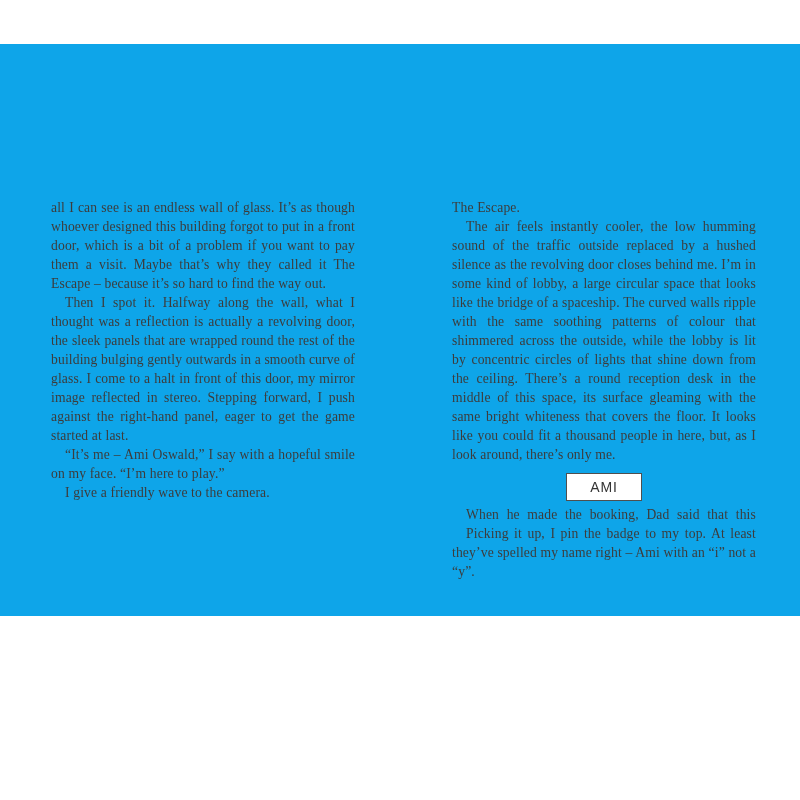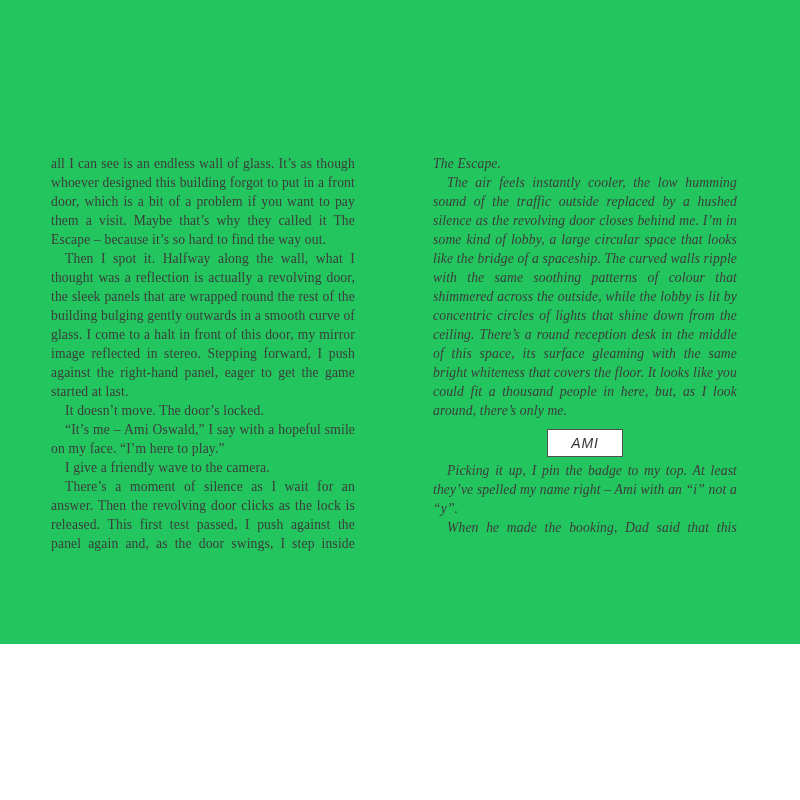--- a/index.html
+++ b/index.html
@@ -3,33 +3,34 @@
 <meta charset="utf-8">
 <style>
   html, body {
     margin: 0;
     padding: 0;
     background: #ffffff;
   }
   .canvas {
     position: relative;
     width: 800px;
-    height: 644px;
-    background: #22c55e;
+    height: 572px;
+    background: #0ea5e9;
     overflow: hidden;
     font-family: "Liberation Serif", serif;
+    margin-top: 44px;
   }
   .page {
     position: absolute;
     top: 154px;
     width: 304px;
     height: 560px;
   }
   .page-left  { left: 51px; }
-  .page-right { left: 433px; font-style: italic; }
+  .page-right { left: 452px; }
   .para {
     margin: 0;
     font-size: 13.6px;
     line-height: 19px;
     color: #3d3c3c;
     text-align: justify;
     letter-spacing: 0.15px;
   }
   .indent { text-indent: 14px; }
   .cont   { text-align-last: justify; }
@@ -62,34 +63,32 @@
 </style>
 </head>
 <body>
 
 <div class="canvas">
 
   <div class="page page-left">
     <div>
       <p class="para">all I can see is an endless wall of glass. It’s as though whoever designed this building forgot to put in a front door, which is a bit of a problem if you want to pay them a visit. Maybe that’s why they called it The Escape – because it’s so hard to find the way out.</p>
       <p class="para indent">Then I spot it. Halfway along the wall, what I thought was a reflection is actually a revolving door, the sleek panels that are wrapped round the rest of the building bulging gently outwards in a smooth curve of glass. I come to a halt in front of this door, my mirror image reflected in stereo. Stepping forward, I push against the right-hand panel, eager to get the game started at last.</p>
-      <p class="para indent">It doesn’t move. The door’s locked.</p>
       <p class="para indent">“It’s me – Ami Oswald,” I say with a hopeful smile on my face. “I’m here to play.”</p>
       <p class="para indent">I give a friendly wave to the camera.</p>
-      <p class="para indent cont">There’s a moment of silence as I wait for an answer. Then the revolving door clicks as the lock is released. This first test passed, I push against the panel again and, as the door swings, I step inside</p>
     </div>
     <div class="pagenum">2</div>
   </div>
 
   <div class="page page-right">
     <div>
       <p class="para">The Escape.</p>
       <p class="para indent">The air feels instantly cooler, the low humming sound of the traffic outside replaced by a hushed silence as the revolving door closes behind me. I’m in some kind of lobby, a large circular space that looks like the bridge of a spaceship. The curved walls ripple with the same soothing patterns of colour that shimmered across the outside, while the lobby is lit by concentric circles of lights that shine down from the ceiling. There’s a round reception desk in the middle of this space, its surface gleaming with the same bright whiteness that covers the floor. It looks like you could fit a thousand people in here, but, as I look around, there’s only me.</p>
       <div class="badge">
         <span>AMI</span>
       </div>
+      <p class="para indent cont">When he made the booking, Dad said that this</p>
       <p class="para indent">Picking it up, I pin the badge to my top. At least they’ve spelled my name right – Ami with an “i” not a “y”.</p>
-      <p class="para indent cont">When he made the booking, Dad said that this</p>
     </div>
     <div class="pagenum">3</div>
   </div>
 
 </div>
 
 </body></html>

